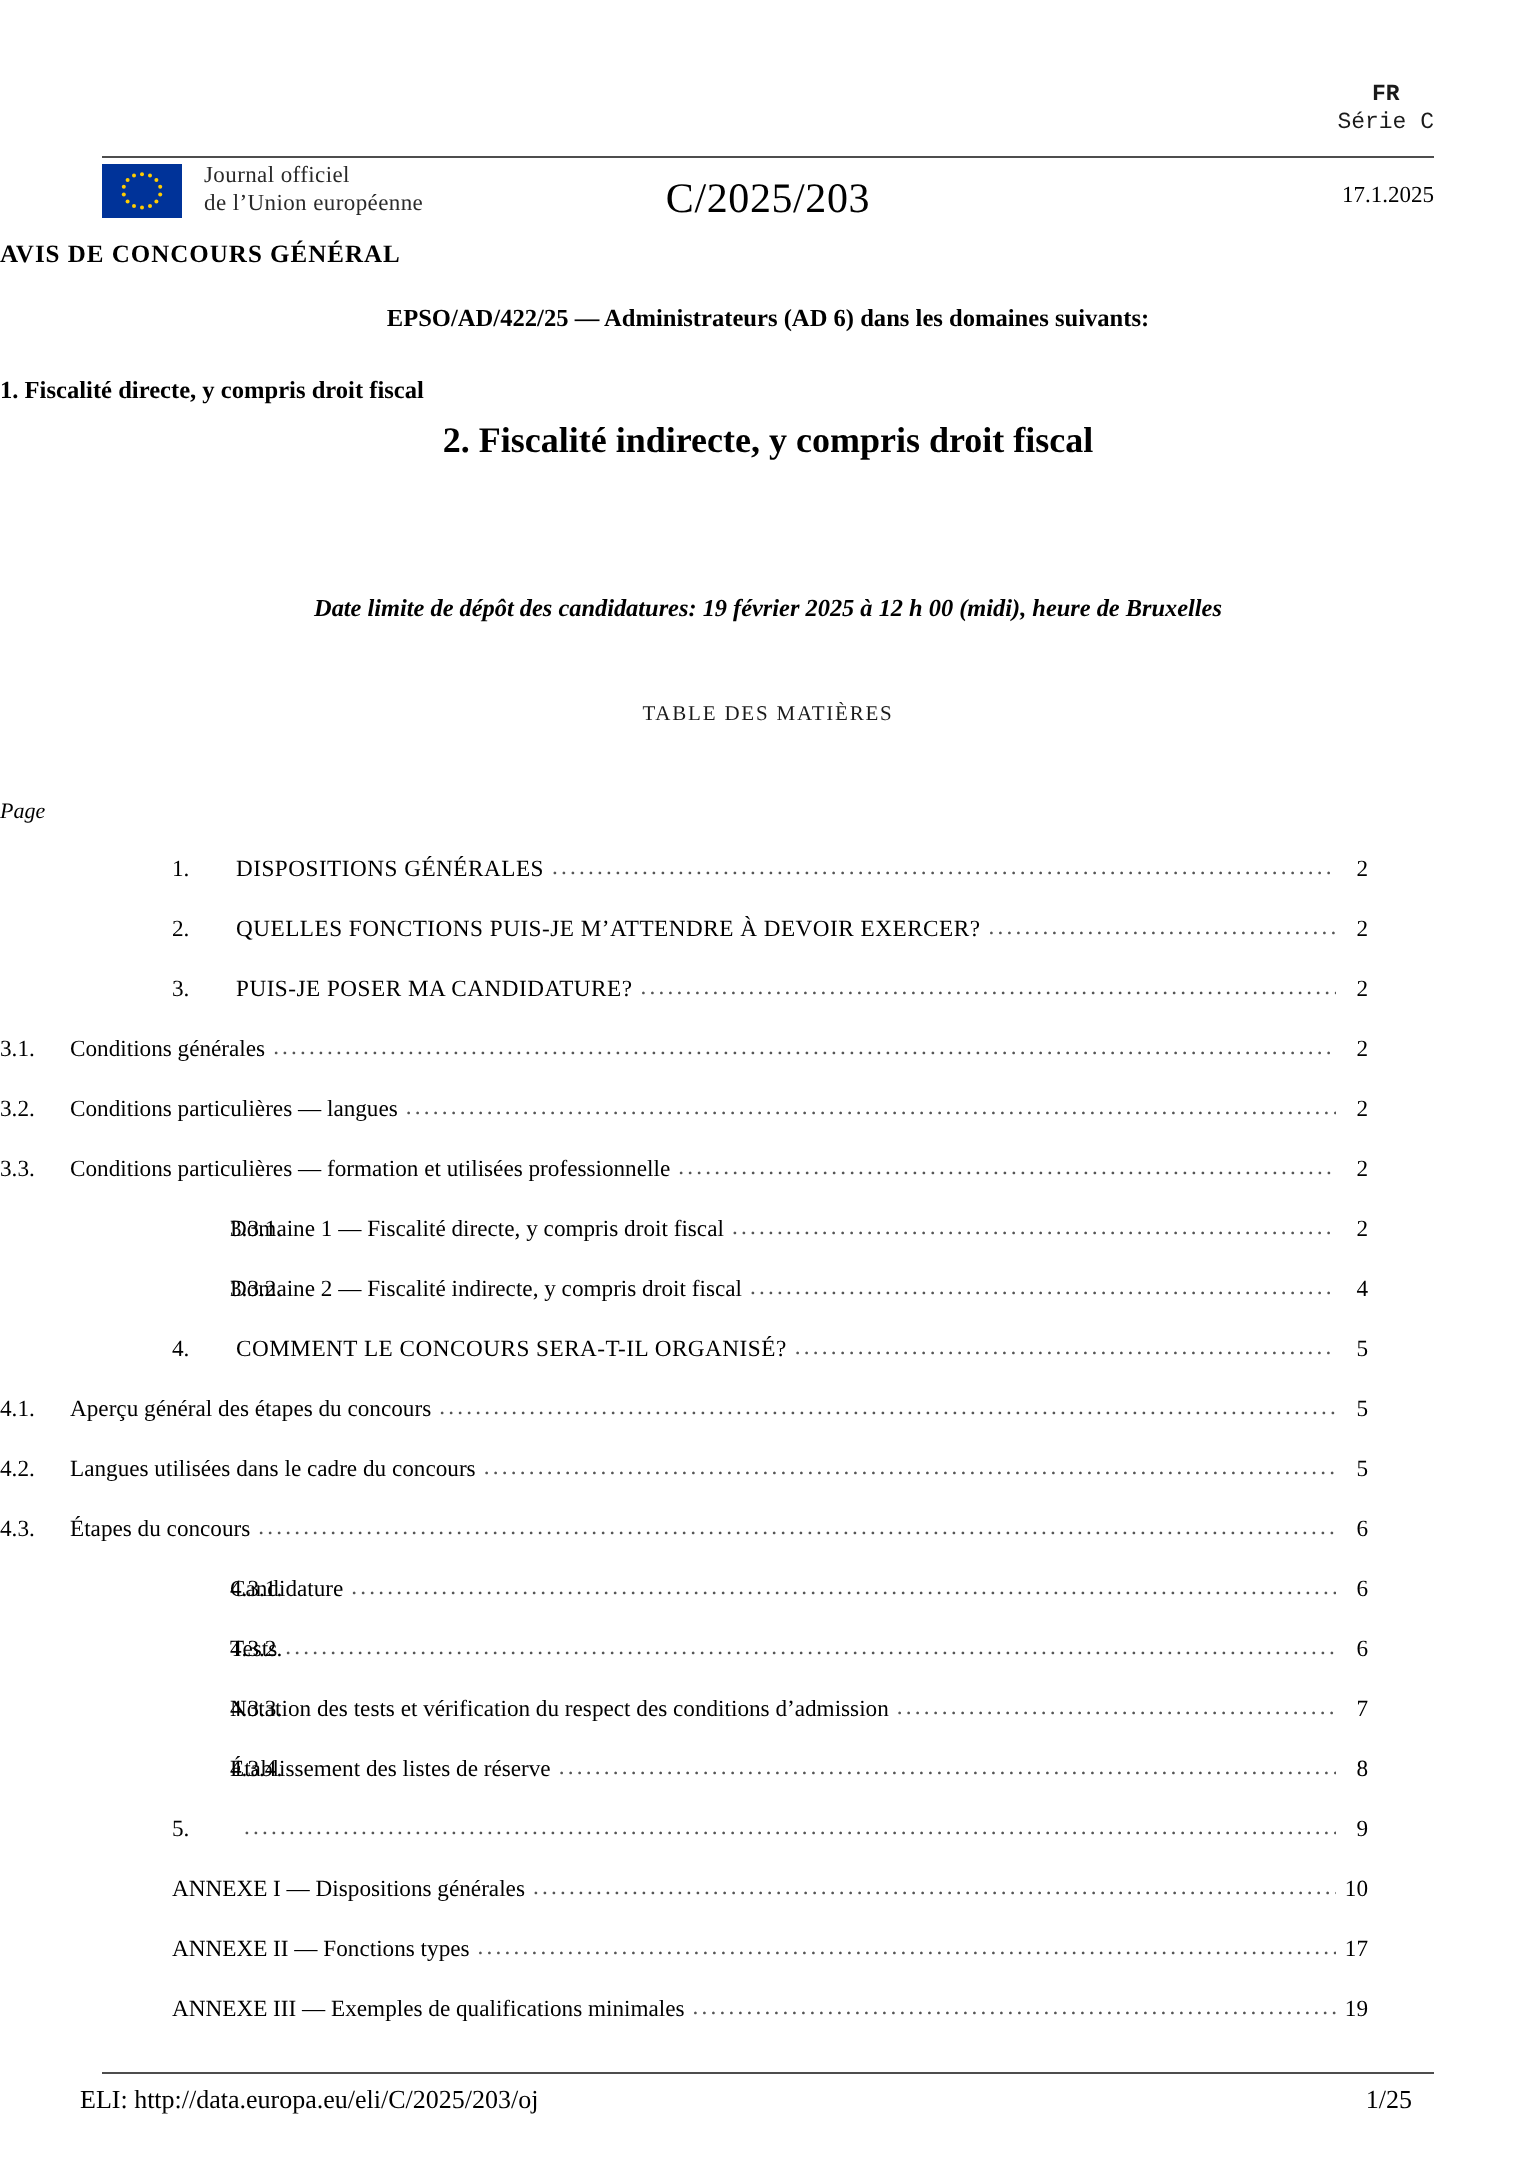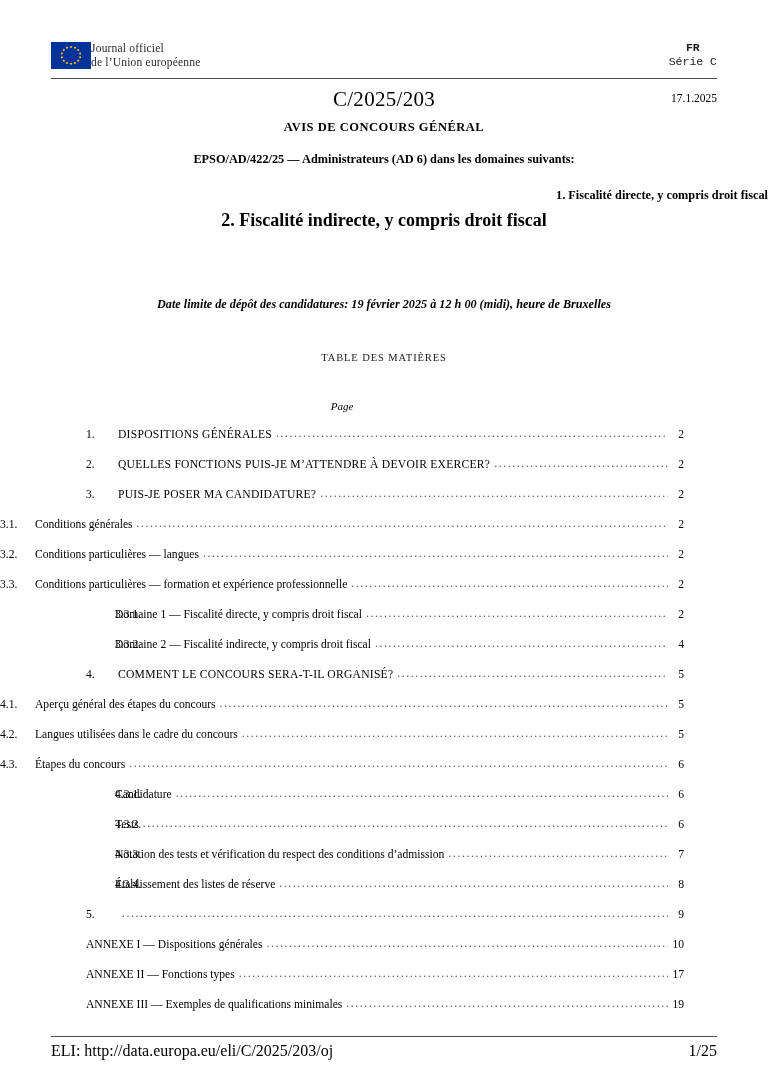--- a/index.html
+++ b/index.html
@@ -30,20 +30,22 @@
     top: 40px;
     width: 666px;
     height: 36px;
     display: flex;
     align-items: flex-start;
     justify-content: space-between;
   }
   .masthead-left {
     display: flex;
     align-items: flex-start;
+    gap: 11px;
+    margin-top: 40px;
   }
   .eu-flag {
     width: 40px;
     height: 27px;
     background: #003399;
     position: relative;
     flex: 0 0 auto;
     margin-top: 2px;
   }
   .eu-flag svg { display: block; }
@@ -95,40 +97,40 @@
     right: 51px;
     top: 90px;
     font-size: 11.5px;
     line-height: 16px;
   }
   .notice-type {
     position: absolute;
     left: 0;
     top: 120px;
     width: 768px;
-    text-align: center;
+    text-align: left;
     font-size: 12.5px;
     font-weight: bold;
     letter-spacing: 0.5px;
   }
   .comp-ref {
     position: absolute;
     left: 0;
     top: 152px;
     width: 768px;
     text-align: center;
     font-size: 12.3px;
     font-weight: bold;
   }
   .domain-1 {
     position: absolute;
     left: 0;
     top: 188px;
     width: 768px;
-    text-align: right;
+    text-align: left;
     font-size: 12.3px;
     font-weight: bold;
   }
   .domain-2 {
     position: absolute;
     left: 0;
     top: 210px;
     width: 768px;
     text-align: center;
     font-size: 18px;
@@ -160,21 +162,21 @@
     text-align: center;
     font-size: 10.5px;
     letter-spacing: 0.9px;
     color: #1a1a1a;
   }
   .page-col-label {
     position: absolute;
     top: 400px;
     left: 0;
     width: 684px;
-    text-align: center;
+    text-align: left;
     font-size: 11px;
     font-style: italic;
   }
 
   
   .toc {
     position: absolute;
     left: 0;
     top: 428px;
     width: 768px;
@@ -228,27 +230,27 @@
   .rule-bottom {
     position: absolute;
     left: 51px;
     top: 1036px;
     width: 666px;
     height: 0;
     border-top: 1.6px solid #4d4d4d;
   }
   .footer {
     position: absolute;
-    left: 51px;
+    left: 40px;
     top: 1042px;
     width: 666px;
     display: flex;
     justify-content: space-between;
     align-items: center;
-    font-size: 16px;
+    font-size: 13px;
   }
   .footer-eli { white-space: nowrap; }
   .footer-page { white-space: nowrap; }
 </style>
 </head>
 <body>
 
 <div class="page">
 
   <div class="masthead">
@@ -325,21 +327,21 @@
         <span class="toc-page">2</span>
       </div>
       <div class="toc-row lvl2">
         <span class="toc-num">3.2.</span>
         <span class="toc-label">Conditions particulières — langues</span>
         <span class="toc-dots">...........................................................................................................................................................................................................................</span>
         <span class="toc-page">2</span>
       </div>
       <div class="toc-row lvl2">
         <span class="toc-num">3.3.</span>
-        <span class="toc-label">Conditions particulières — formation et expérience professionnelle</span>
+        <span class="toc-label">Conditions particulières — formation et utilisées professionnelle</span>
         <span class="toc-dots">...........................................................................................................................................................................................................................</span>
         <span class="toc-page">2</span>
       </div>
       <div class="toc-row lvl3">
         <span class="toc-num">3.3.1.</span>
         <span class="toc-label">Domaine 1 — Fiscalité directe, y compris droit fiscal</span>
         <span class="toc-dots">...........................................................................................................................................................................................................................</span>
         <span class="toc-page">2</span>
       </div>
       <div class="toc-row lvl3">

